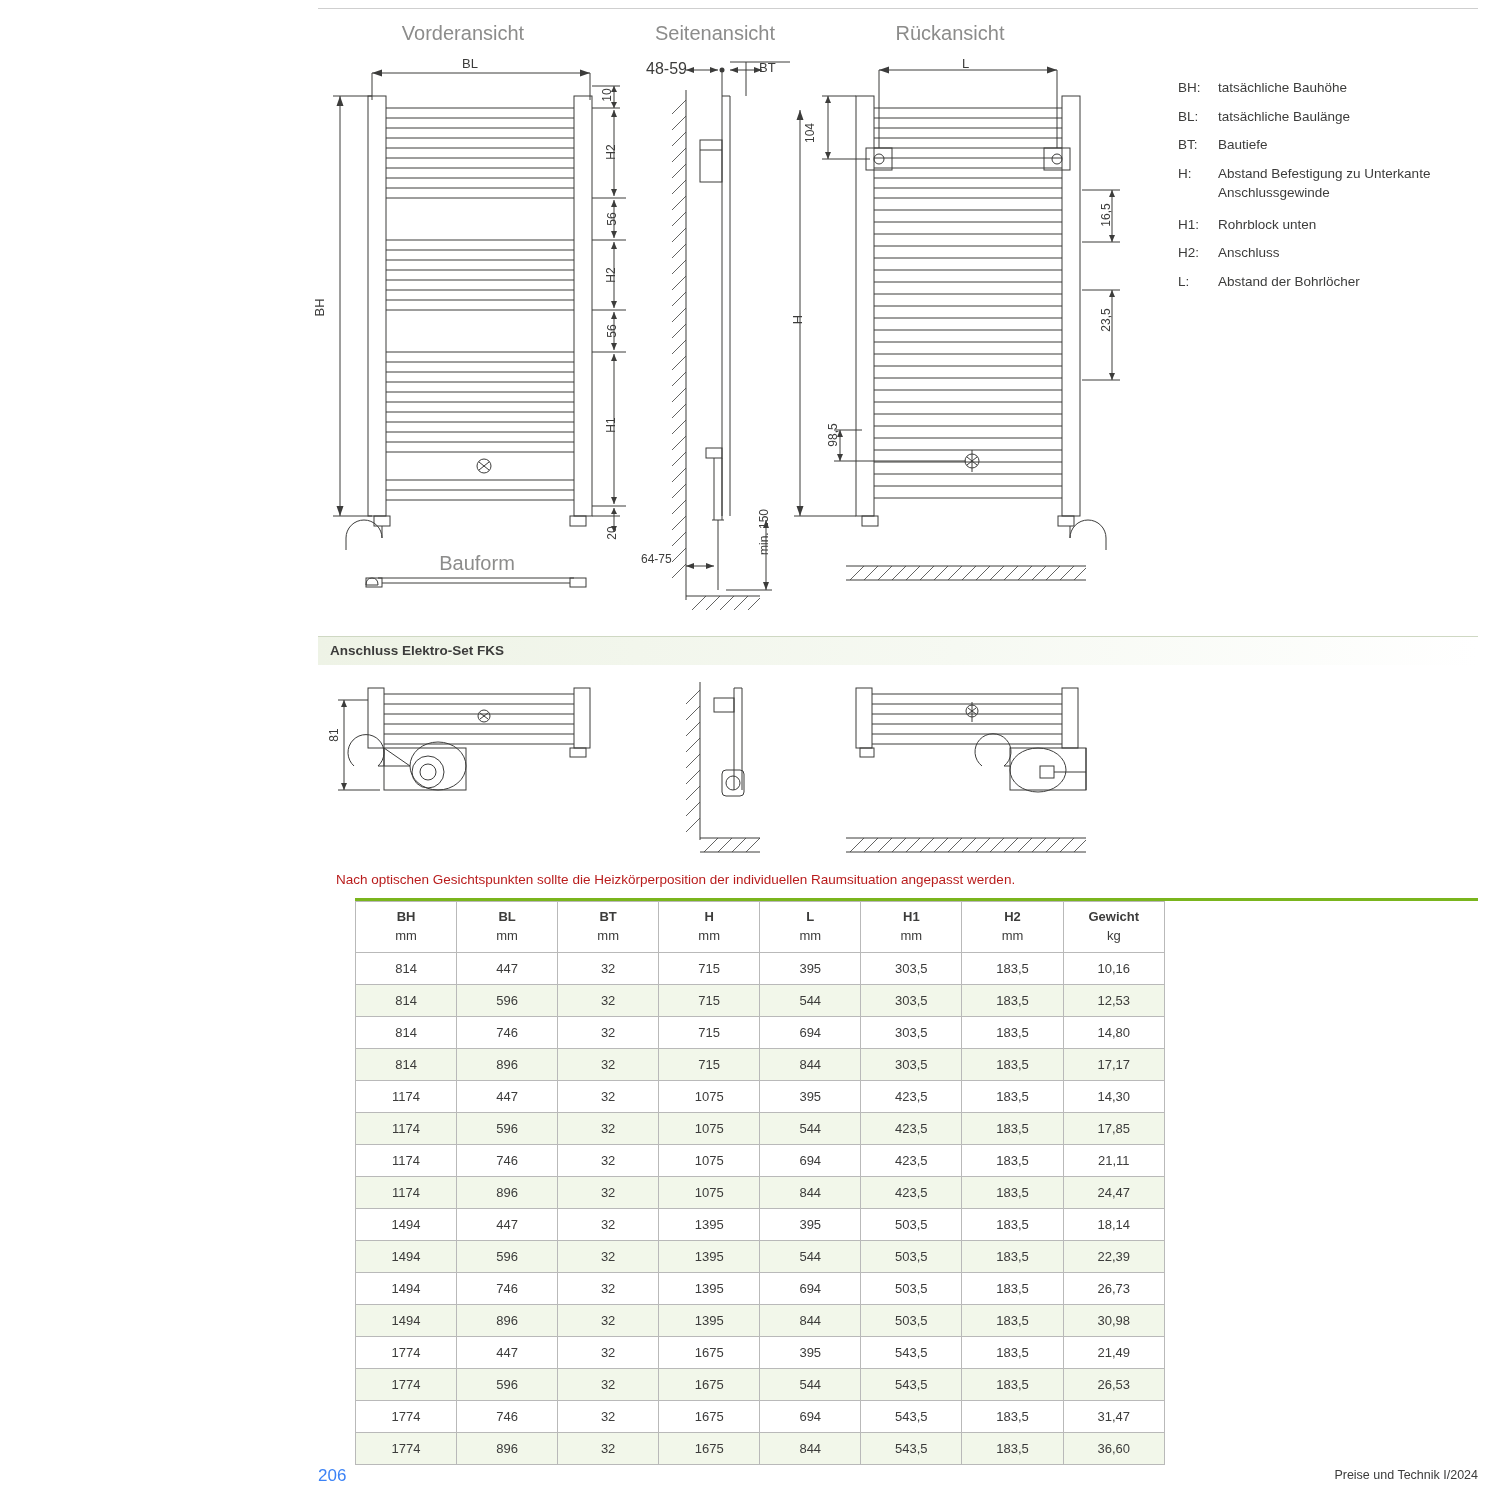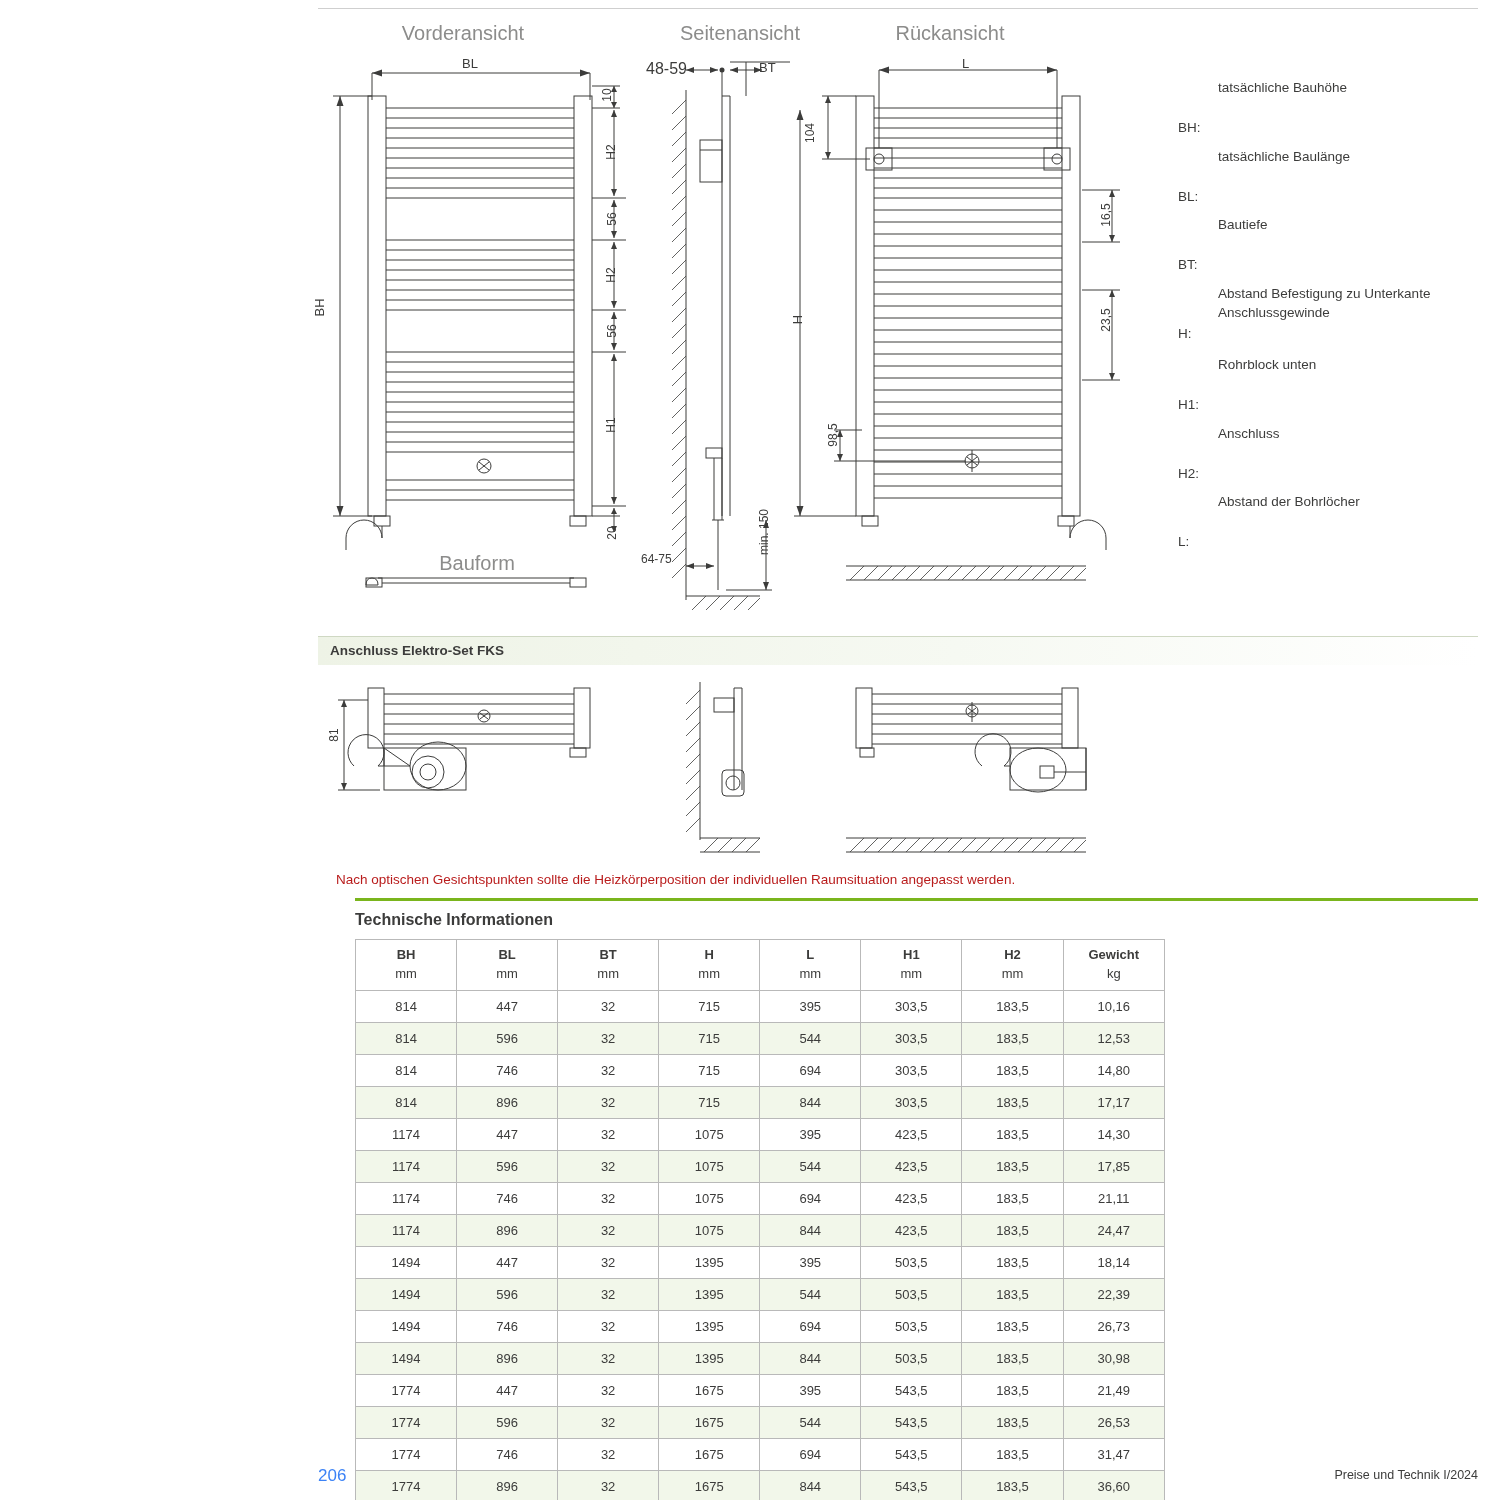--- a/index.html
+++ b/index.html
@@ -46,21 +46,20 @@
     line-height: 1.45;
   }
   .legend-row {
     display: flex;
     margin-bottom: 9px;
   }
   .legend-key {
     width: 40px;
     flex: 0 0 40px;
     font-weight: normal;
-    margin-top: 40px;
   }
   .legend-val {
     flex: 1;
   }
 
   
   .canvas {
     position: absolute;
     left: 0;
     top: 0;
@@ -156,21 +155,21 @@
     color: #3c3c3b;
     margin-left: 33px;
   }
 </style>
 </head>
 <body>
 
 <div class="top-rule"></div>
 
 <div class="view-title" style="left:378px; top:22px; width:170px;">Vorderansicht</div>
-<div class="view-title" style="left:630px; top:22px; width:170px;text-align:right;">Seitenansicht</div>
+<div class="view-title" style="left:630px; top:22px; width:170px;">Seitenansicht</div>
 <div class="view-title" style="left:865px; top:22px; width:170px;">Rückansicht</div>
 <div class="view-title" style="left:392px; top:552px; width:170px;">Bauform</div>
 
 <div class="legend">
   <div class="legend-row">
     <div class="legend-key">BH:</div>
     <div class="legend-val">tatsächliche Bauhöhe</div>
   </div>
   <div class="legend-row">
     <div class="legend-key">BL:</div>
@@ -613,21 +612,20 @@
 <div style="position:absolute;left:327px;top:728px;font-size:12px;transform:rotate(-90deg);">81</div>
 
 <div class="section-bar">
   <div class="section-bar-label">Anschluss Elektro-Set FKS</div>
 </div>
 
 <div class="note-text">Nach optischen Gesichtspunkten sollte die Heizkörperposition der individuellen Raumsituation angepasst werden.</div>
 
 <div class="tech-wrap">
   <div class="tech-rule"></div>
-  <div class="tech-title">Technische Informationen</div>
   <table class="tech">
     <thead>
       <tr>
         <th>
           <span class="hdr-main">BH</span>
           <span class="hdr-unit">mm</span>
         </th>
         <th>
           <span class="hdr-main">BL</span>
           <span class="hdr-unit">mm</span>

